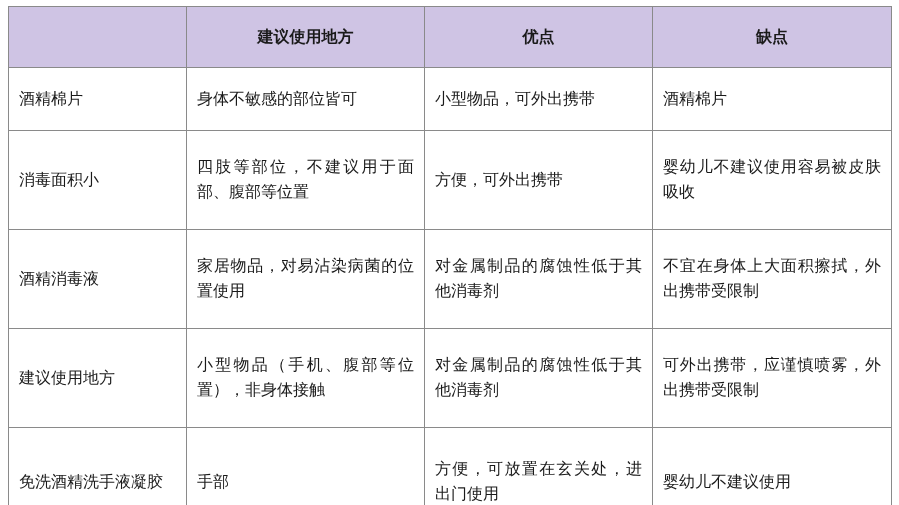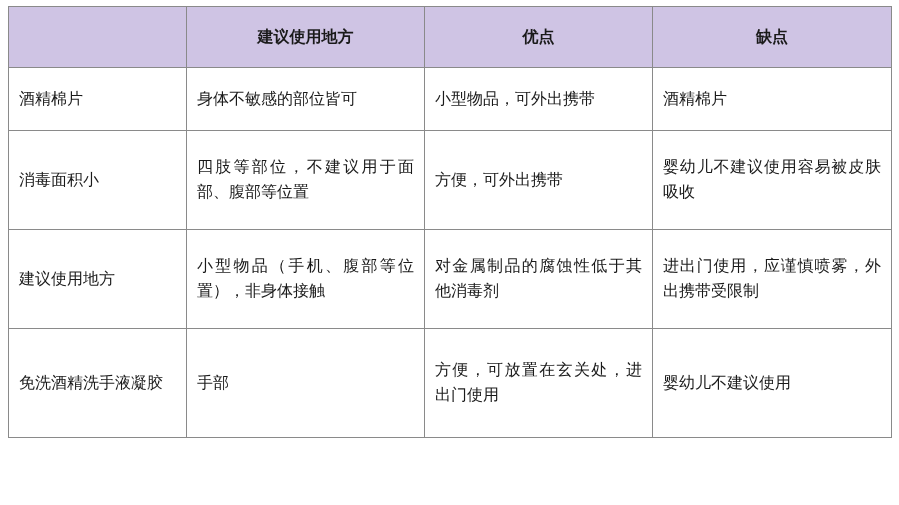--- a/index.html
+++ b/index.html
@@ -100,25 +100,31 @@
         <td>身体不敏感的部位皆可</td>
         <td>小型物品，可外出携带</td>
         <td>酒精棉片</td>
       </tr>
       <tr class="r1">
         <td class="rowlabel">消毒面积小</td>
         <td class="justify">四肢等部位，不建议用于面部、腹部等位置</td>
         <td>方便，可外出携带</td>
         <td class="justify">婴幼儿不建议使用容易被皮肤吸收</td>
       </tr>
+      <tr class="r2">
+        <td class="rowlabel">酒精消毒液</td>
+        <td class="justify">家居物品，对易沾染病菌的位置使用</td>
+        <td class="justify">对金属制品的腐蚀性低于其他消毒剂</td>
+        <td class="justify">不宜在身体上大面积擦拭，外出携带受限制</td>
+      </tr>
       <tr class="r3">
         <td class="rowlabel">建议使用地方</td>
         <td class="justify">小型物品（手机、腹部等位置），非身体接触</td>
         <td class="justify">对金属制品的腐蚀性低于其他消毒剂</td>
-        <td class="justify">进出门使用，应谨慎喷雾，外出携带受限制</td>
+        <td class="justify">可外出携带，应谨慎喷雾，外出携带受限制</td>
       </tr>
       <tr class="r4">
         <td class="rowlabel justify">免洗酒精洗手液凝胶</td>
         <td>手部</td>
         <td class="just-spread">方便，可放置在玄关处，进出门使用</td>
         <td>婴幼儿不建议使用</td>
       </tr>
     </tbody>
   </table>
 </div>

